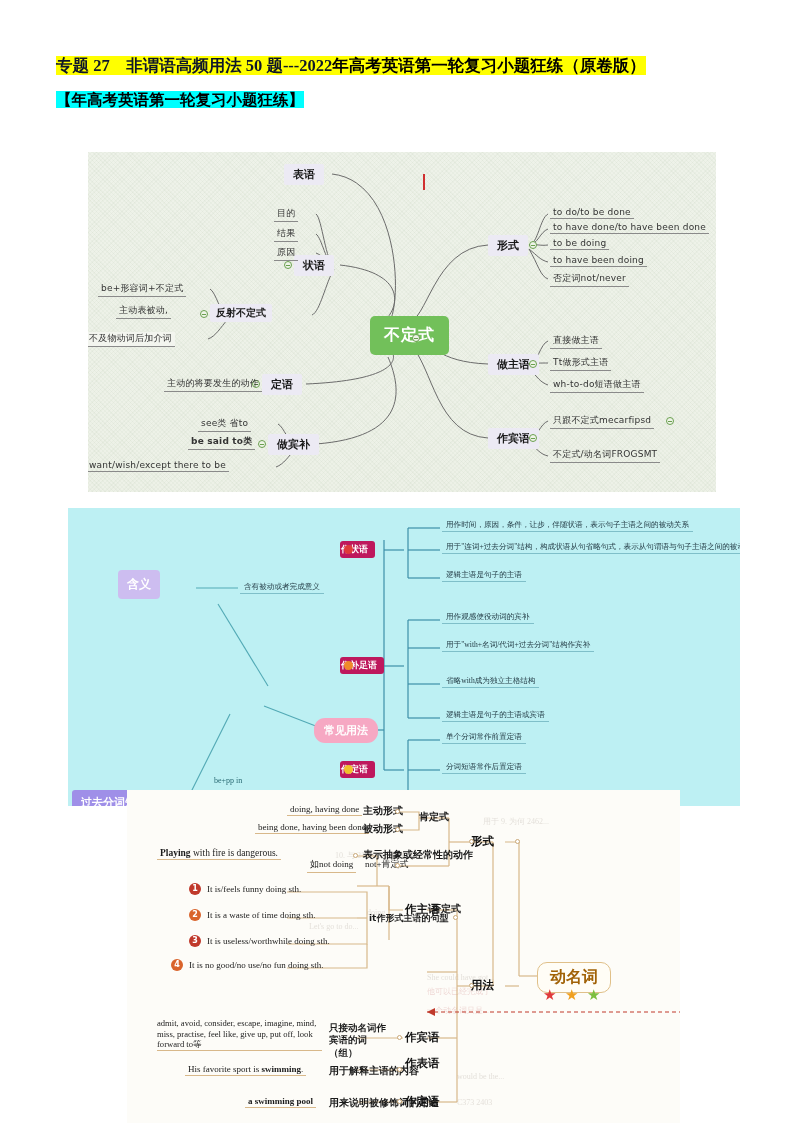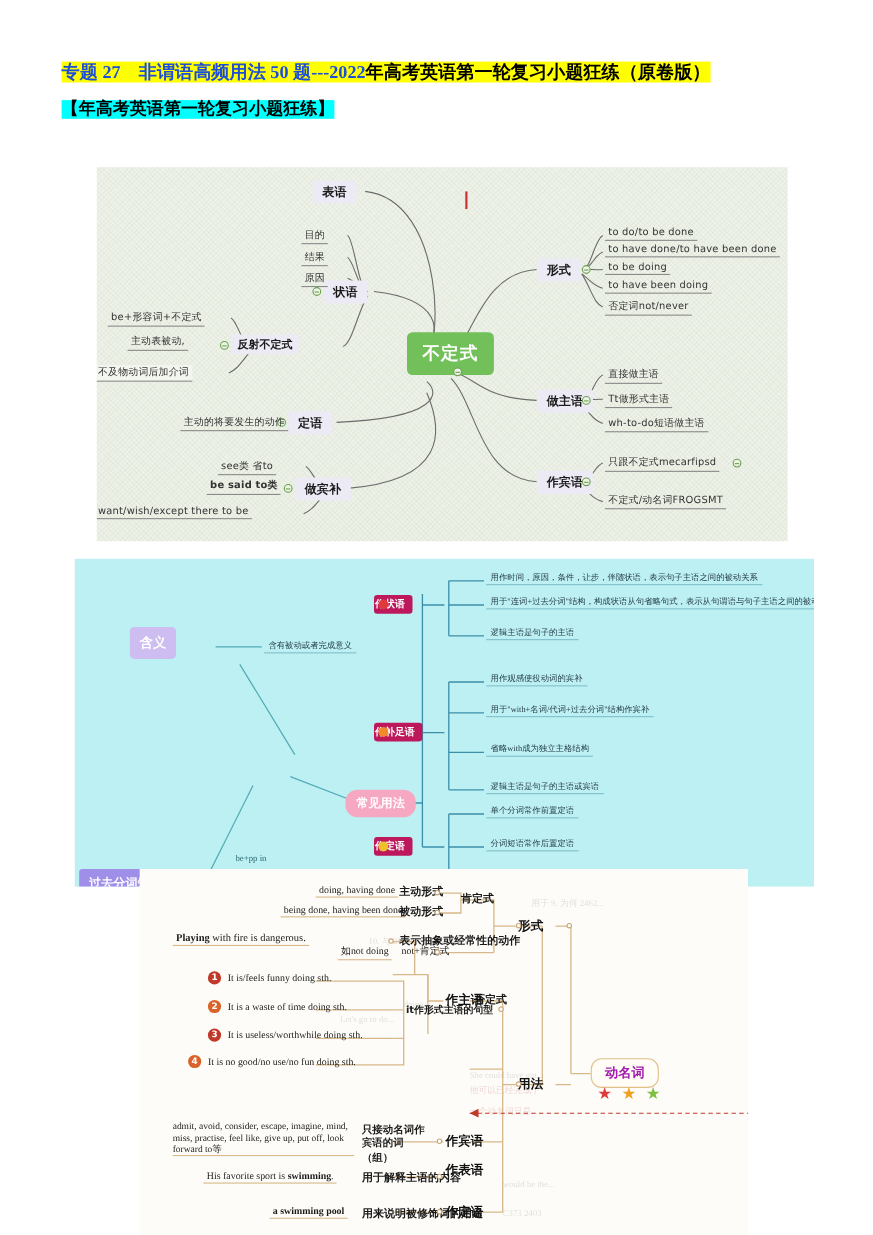--- a/index.html
+++ b/index.html
@@ -4,21 +4,21 @@
 <style>
   html,body{margin:0;padding:0;background:#ffffff;}
   body{width:794px;height:1123px;position:relative;font-family:"Liberation Serif","DejaVu Serif",serif;overflow:hidden;}
   .page{position:relative;width:794px;height:1123px;background:#fff;}
 
   
   .title-wrap{position:absolute;left:56px;top:54px;width:700px;}
   .title-line{font-size:16.5px;font-weight:bold;line-height:1.5;white-space:nowrap;}
   .hl-yellow{background:#ffff00;}
   .hl-cyan{background:#00ffff;}
-  .t-red{color:#1d4ed8;}
+  .t-red{color:#0f172a;}
   .t-black{color:#000;}
   .title-line2{margin-top:9px;font-size:15.5px;font-weight:bold;}
 
   
   .map{position:absolute;overflow:hidden;}
   .map .node{position:absolute;box-sizing:border-box;white-space:nowrap;}
   .map svg{position:absolute;left:0;top:0;overflow:visible;}
 
   
   #map1{left:88px;top:152px;width:628px;height:340px;
@@ -49,21 +49,21 @@
   #map2 .purple{background:#9f8fe8;color:#fff;font-size:11px;font-weight:bold;padding:5px 9px;border-radius:3px;}
   #map2 .bepp{font-size:8px;color:#2a6b74;font-family:"Liberation Serif",serif;}
 
   
   #map3{left:127px;top:790px;width:553px;height:333px;background:#fdfcf8;}
   #map3 .en{font-family:"Liberation Serif","DejaVu Serif",serif;font-size:9px;color:#1b1b1b;}
   #map3 .ul{border-bottom:1px solid #d8b88a;padding:0 3px 1px 3px;}
   #map3 .cn{font-family:"DejaVu Sans","Liberation Sans",sans-serif;font-size:10px;color:#1b1b1b;font-weight:bold;}
   #map3 .cnb{font-family:"DejaVu Sans","Liberation Sans",sans-serif;font-size:11.5px;color:#111;font-weight:bold;}
   #map3 .gnode{border:1.6px solid #e0c089;background:#fffdf6;border-radius:10px;padding:4px 12px;
-        font-family:"DejaVu Sans","Liberation Sans",sans-serif;font-size:12px;font-weight:bold;color:#a21caf;}
+        font-family:"DejaVu Sans","Liberation Sans",sans-serif;font-size:16px;font-weight:bold;color:#a16207;}
   #map3 .num{position:absolute;width:12px;height:12px;border-radius:50%;color:#fff;font-size:8px;
         font-weight:bold;text-align:center;line-height:12px;font-family:"DejaVu Sans",sans-serif;}
   #map3 .ghost{position:absolute;color:rgba(170,160,150,.30);font-size:8px;
         font-family:"Liberation Serif",serif;white-space:nowrap;}
   #map3 .ghost.red{color:rgba(200,120,120,.28);}
   .ocirc{position:absolute;width:5px;height:5px;border:1px solid #c9a877;border-radius:50%;background:#fff;box-sizing:border-box;}
   .star{position:absolute;font-size:15px;line-height:1;}
 </style>
 </head>
 <body>
@@ -114,21 +114,21 @@
 
         <path d="M441,212 C450,211 452,192 460,189"></path>
         <path d="M441,212 C450,211 452,211 460,211"></path>
         <path d="M441,216 C450,226 452,230 460,233"></path>
 
         <path d="M441,286 C450,285 452,272 460,269"></path>
         <path d="M441,290 C450,298 452,302 460,304"></path>
       </g>
     </svg>
 
-    <div class="node center" style="left:282px;top:150px;">不定式</div>
+    <div class="node center" style="left:282px;top:164px;">不定式</div>
     <span class="dot" style="left:324px;top:182px;"></span>
     <span class="redtick" style="left:335px;top:22px;"></span>
 
     <div class="node cnbox" style="left:196px;top:12px;">表语</div>
     <div class="node cnbox" style="left:206px;top:103px;">状语</div>
     <span class="dot" style="left:196px;top:109px;"></span>
     <div class="node cnbox" style="left:174px;top:222px;">定语</div>
     <span class="dot" style="left:164px;top:228px;"></span>
     <div class="node cnbox" style="left:180px;top:282px;">做宾补</div>
     <span class="dot" style="left:170px;top:288px;"></span>

